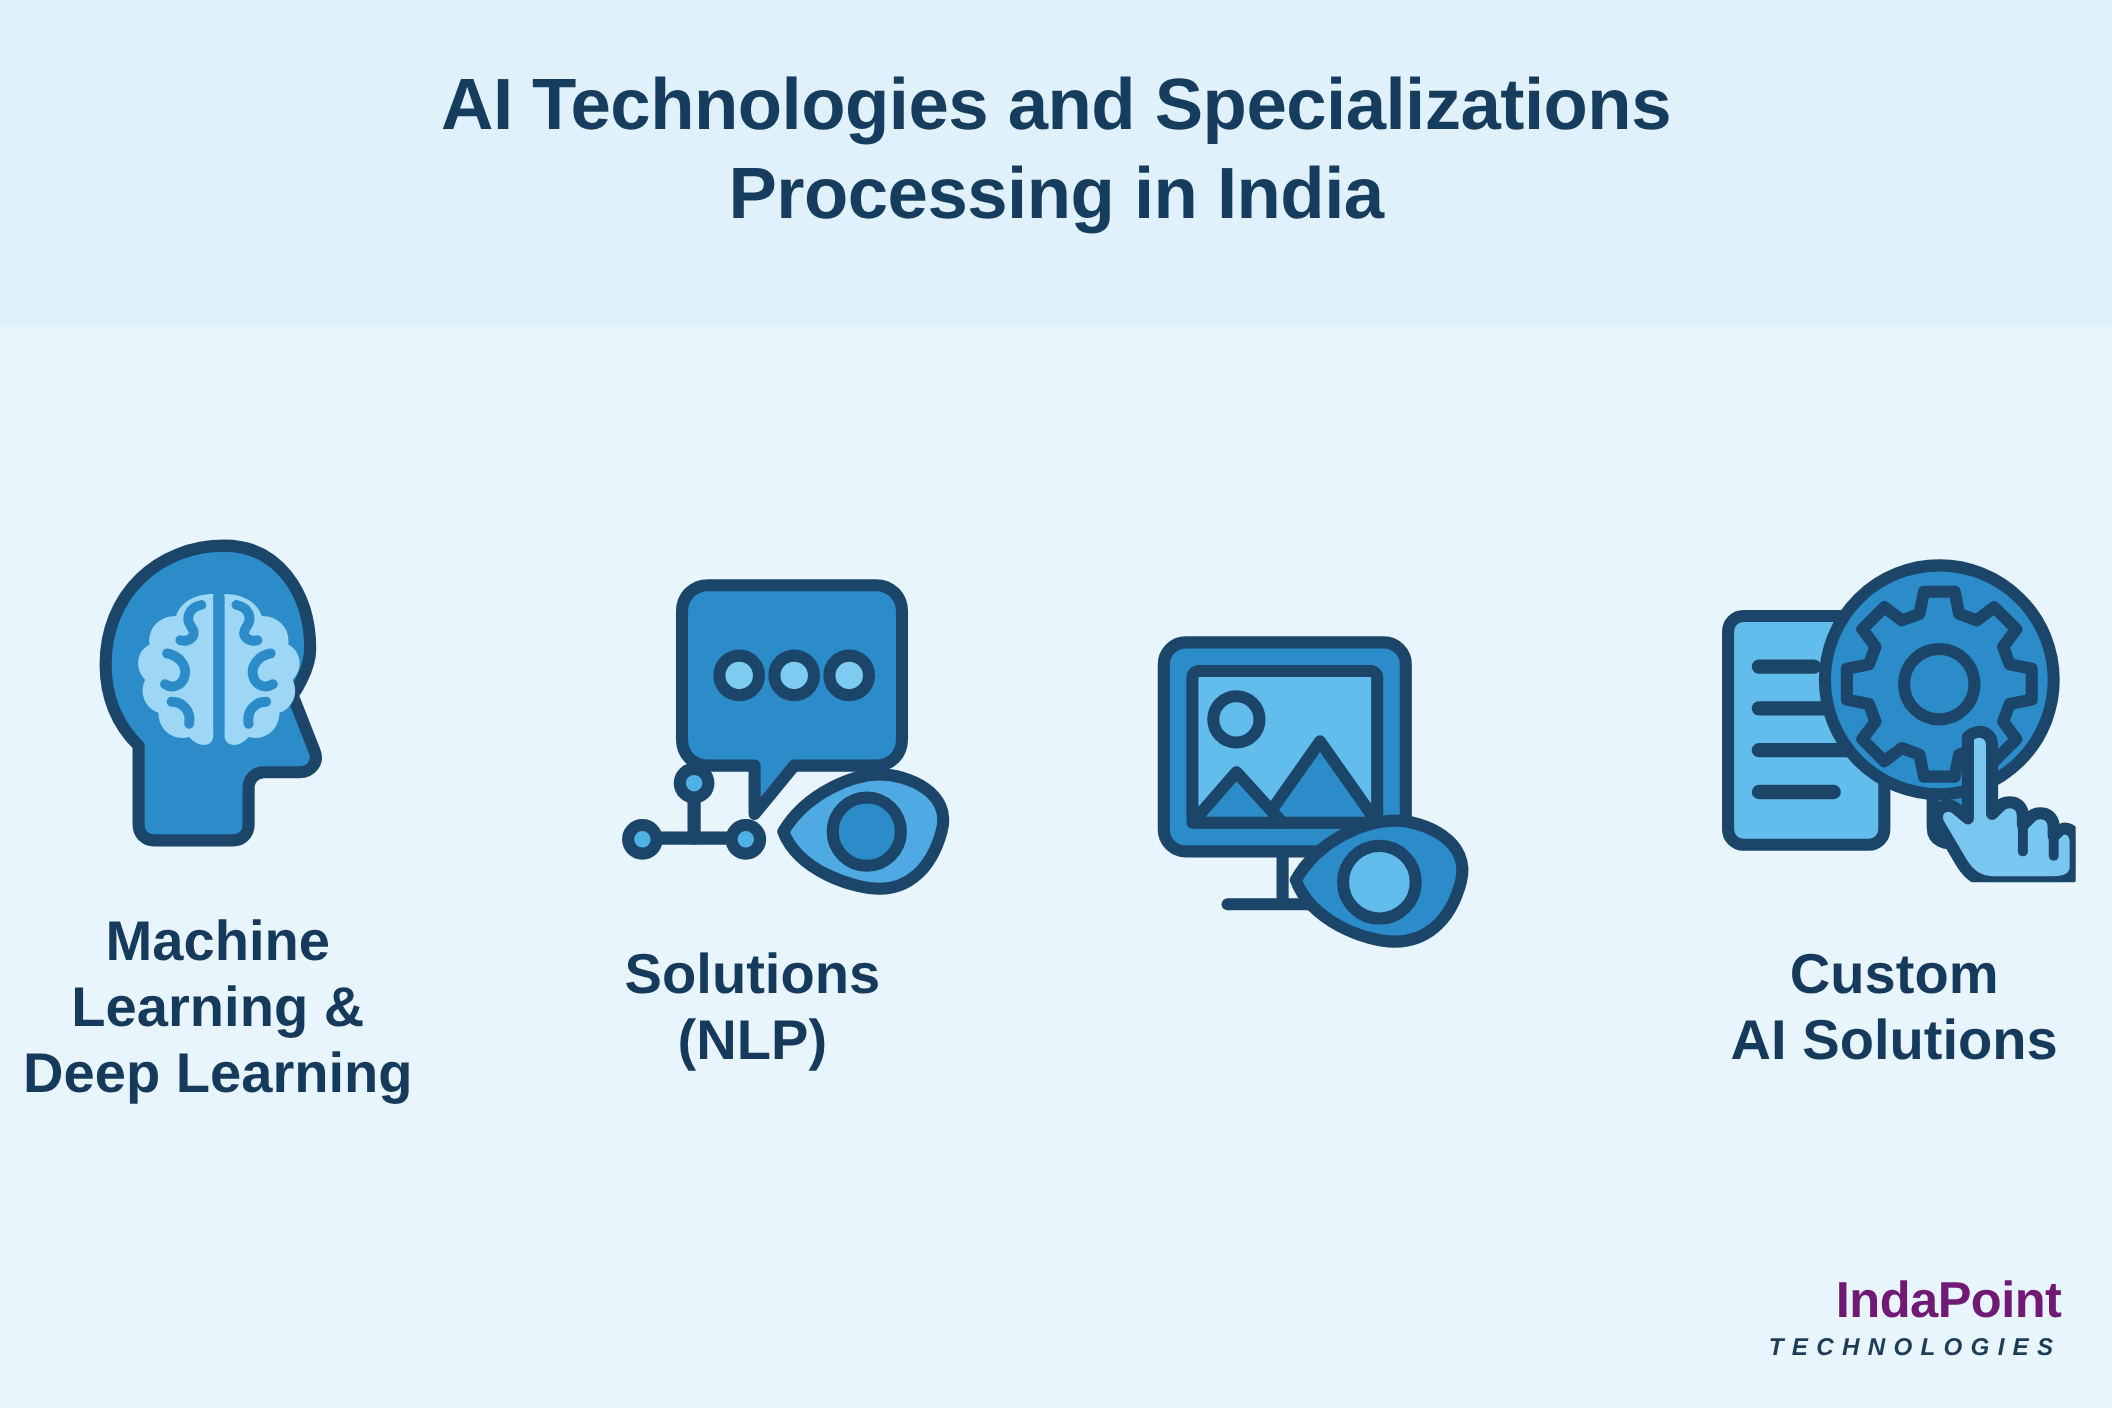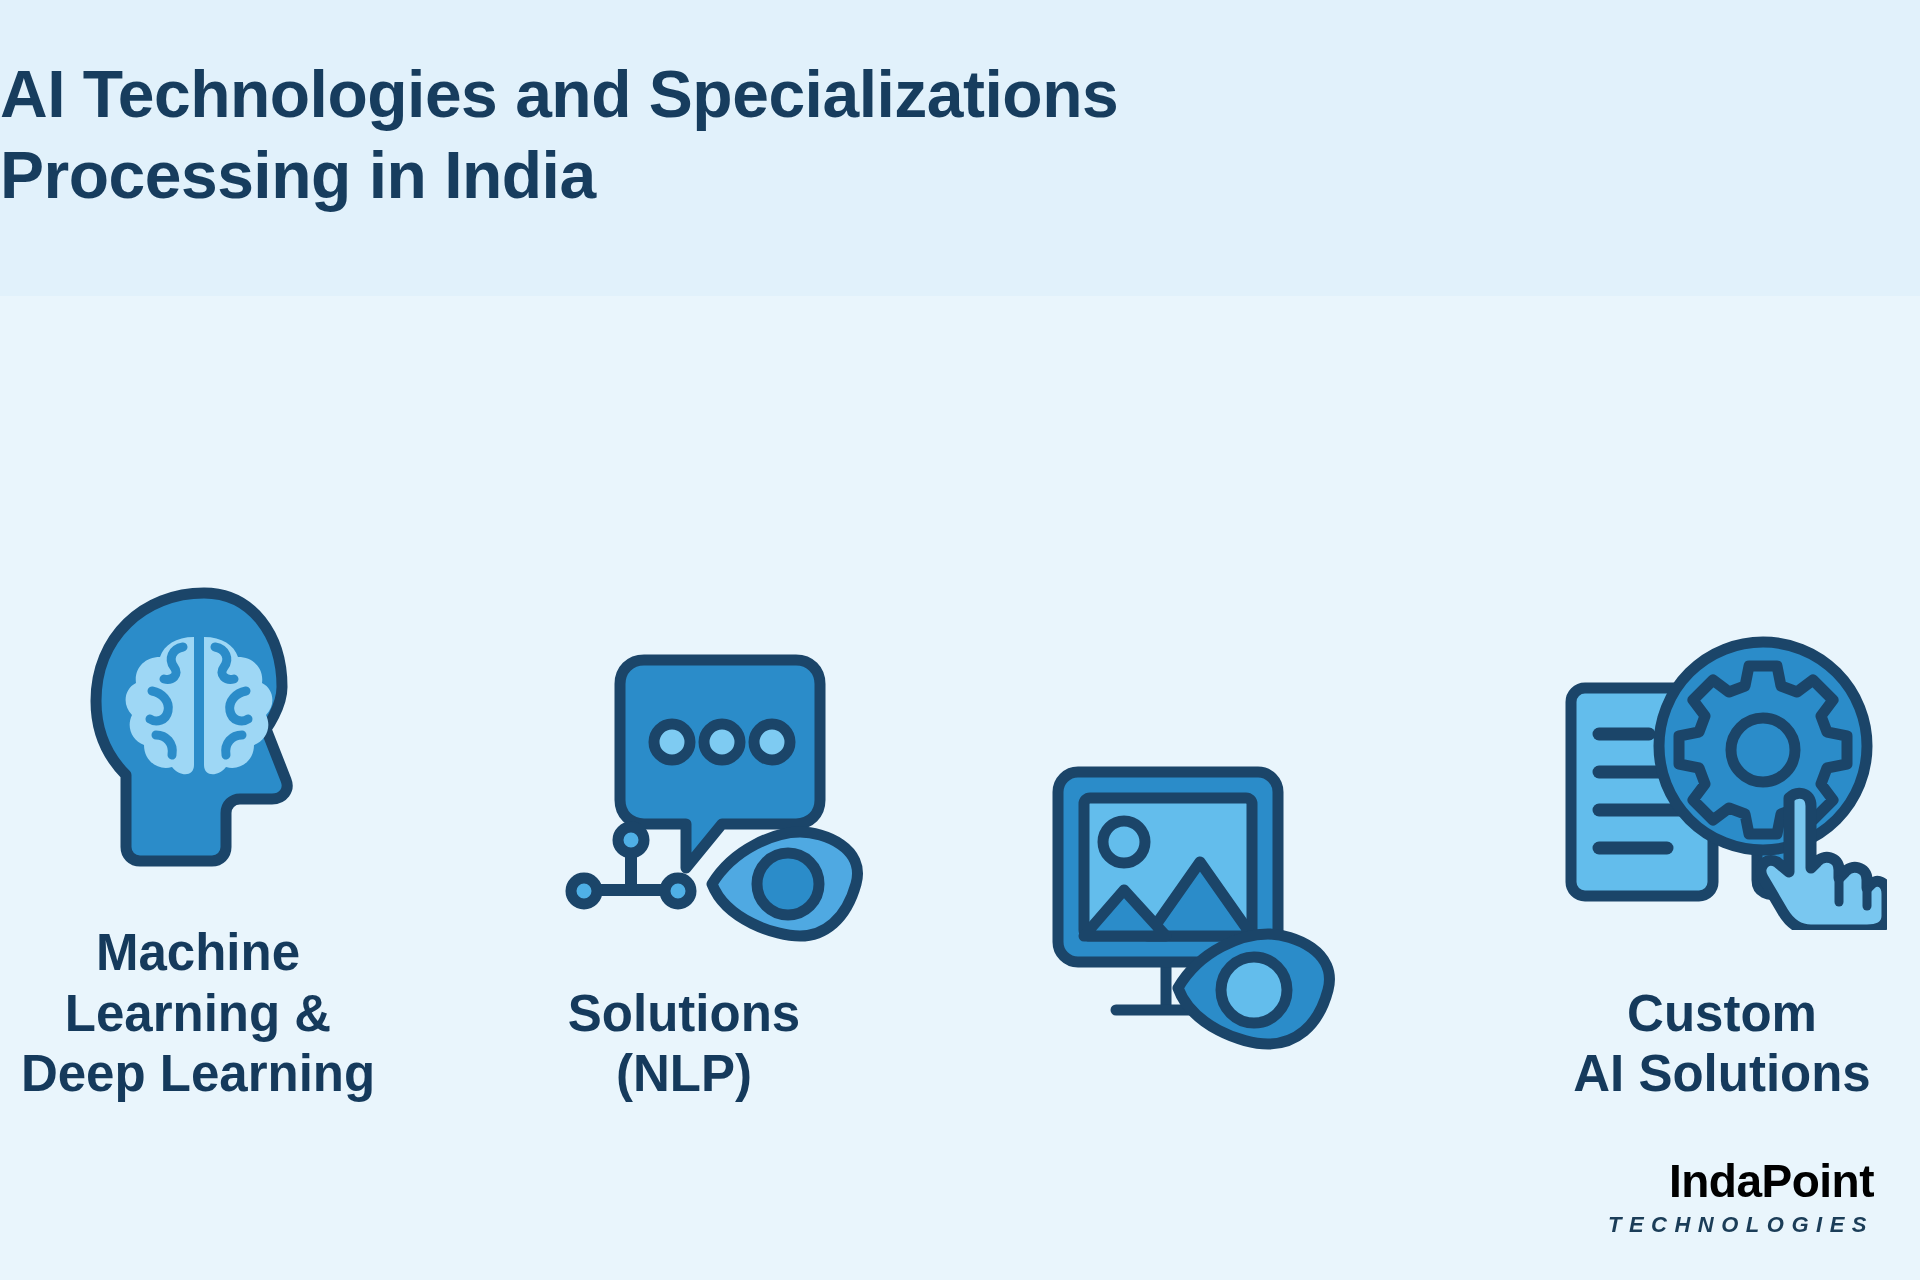--- a/index.html
+++ b/index.html
@@ -22,37 +22,37 @@
     background:#e1f1fb;
   }
   #bg-bottom {
     position:absolute; left:0; top:296px; width:1920px; height:984px;
     background:#e9f5fc;
   }
 
   
   #title-block {
     position:absolute; left:0; top:54px; width:1920px;
-    text-align:left;
+    text-align:center;
     z-index:5;
   }
   #title-block .tline {
     font-size:66px;
     font-weight:bold;
     color:#173d5e;
     line-height:1.22;
     letter-spacing:-0.5px;
     white-space:nowrap;
   }
 
   
   #cards {
     position:absolute; left:0; top:360px; width:1920px; height:740px;
     display:flex;
-    align-items:flex-end;
+    align-items:center;
   }
   .card {
     flex:0 0 480px;
     width:480px;
     display:flex;
     flex-direction:column;
     align-items:center;
   }
   .icon-wrap {
     width:400px; height:340px;
@@ -80,21 +80,21 @@
   #card-cai  .icon-wrap { transform:translate(42px, -6px); }
   #card-cai  .card-label{ transform:translate(42px, 4px); }
 
   
   #logo {
     position:absolute; right:46px; bottom:44px;
     text-align:right;
     z-index:6;
   }
   #logo-name {
-    font-size:46px; font-weight:bold; color:#000000;
+    font-size:46px; font-weight:bold; color:#701a75;
     letter-spacing:-0.5px; line-height:1;
   }
   #logo-sub {
     margin-top:10px;
     font-size:22px; font-weight:bold; color:#1b3d58;
     letter-spacing:7.5px; line-height:1;
     padding-left:6px;
     font-style:italic;
   }
 </style>

